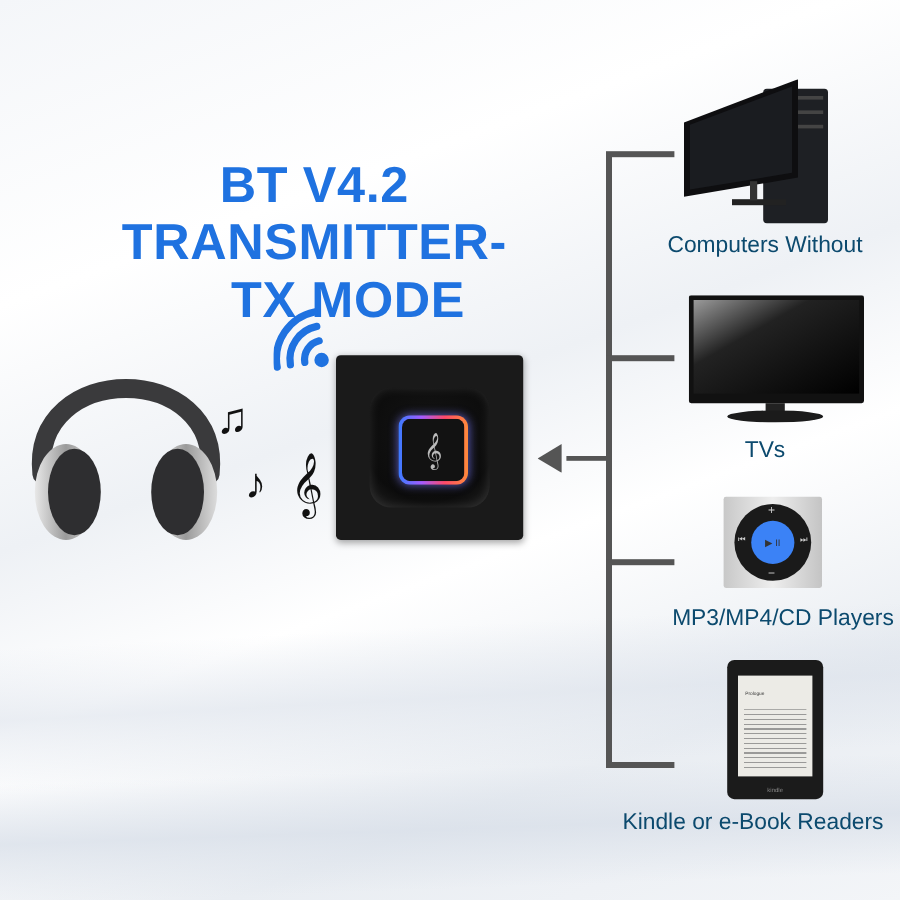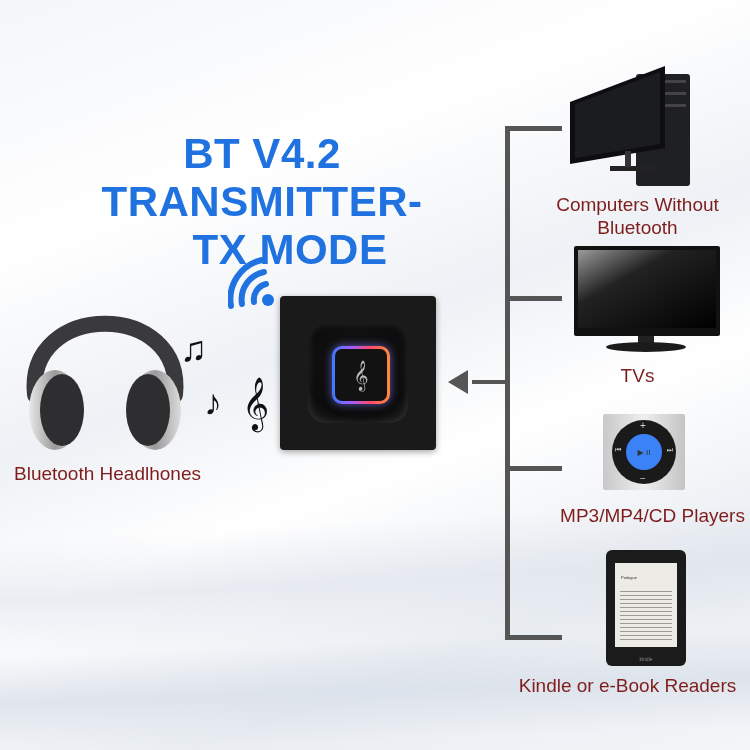--- a/index.html
+++ b/index.html
@@ -12,21 +12,21 @@
     background: linear-gradient(180deg, rgba(225,230,238,0) 0%, rgba(220,226,235,0.6) 50%, rgba(225,230,238,0) 100%);
     transform: rotate(-3deg); }
   .bg-sweep2 { position:absolute; left:-100px; top:640px; width:1000px; height:100px;
     background: linear-gradient(180deg, rgba(225,230,238,0) 0%, rgba(215,222,232,0.7) 50%, rgba(225,230,238,0) 100%);
     transform: rotate(-2deg); }
   .title { position:absolute; left:0; top:130px; width:500px; text-align:center;
     color:#1f72e0; font-weight:bold; font-size:42px; line-height:48px; letter-spacing:0.5px; }
   .title .l1 { display:block; padding-left:24px; }
   .title .l2 { display:block; padding-left:80px; }
 
-  .label { position:absolute; color:#7f1d1d; font-size:19px; text-align:center; line-height:23px; }
+  .label { position:absolute; color:#0c4a6e; font-size:19px; text-align:center; line-height:23px; }
 
   
   .hp { position:absolute; left:10px; top:280px; width:190px; height:170px; }
   
   .tx { position:absolute; left:280px; top:296px; width:156px; height:154px; background:#1a1a1a; border-radius:4px;
     box-shadow: 0 2px 6px rgba(0,0,0,0.35); }
   .tx-inner { position:absolute; left:28px; top:27px; width:100px; height:100px; border-radius:18px;
     background: radial-gradient(circle at 50% 40%, #151515 0%, #0c0c0c 70%, #222 100%); box-shadow: inset 0 0 10px rgba(255,255,255,0.12); }
   .tx-btn { position:absolute; left:24px; top:23px; width:52px; height:52px; border-radius:10px;
     background:#121212; border:3px solid transparent;
@@ -62,21 +62,20 @@
   <path d="M25 115 C15 20, 175 20, 165 115" fill="none" stroke="#3a3a3c" stroke-width="16" stroke-linecap="round"></path>
   <path d="M28 85 L28 120" stroke="url(#silver)" stroke-width="10"></path>
   <path d="M162 85 L162 120" stroke="url(#silver)" stroke-width="10"></path>
   <ellipse cx="45" cy="130" rx="26" ry="40" fill="url(#silver)"></ellipse>
   <ellipse cx="52" cy="130" rx="22" ry="36" fill="#2e2e30"></ellipse>
   <ellipse cx="145" cy="130" rx="26" ry="40" fill="url(#silver)"></ellipse>
   <ellipse cx="138" cy="130" rx="22" ry="36" fill="#2e2e30"></ellipse>
 </svg>
 
 <div class="label" style="left:0;top:462px;width:215px;">
-  <div>Bluetooth Headlhones</div>
 </div>
 
 <svg style="position:absolute;left:228px;top:256px;width:50px;height:60px;" viewBox="0 0 50 60">
   <circle cx="40" cy="44" r="6" fill="#1f72e0"></circle>
   <path d="M26 46 A16 16 0 0 1 38 28" fill="none" stroke="#1f72e0" stroke-width="6" stroke-linecap="round"></path>
   <path d="M14 48 A28 28 0 0 1 36 16" fill="none" stroke="#1f72e0" stroke-width="6" stroke-linecap="round"></path>
   <path d="M3 50 A40 40 0 0 1 34 4" fill="none" stroke="#1f72e0" stroke-width="6" stroke-linecap="round"></path>
 </svg>
 
 <div class="notes">
@@ -109,21 +108,20 @@
   <rect x="70" y="14" width="46" height="3" fill="#444"></rect>
   <rect x="70" y="26" width="46" height="3" fill="#444"></rect>
   <rect x="70" y="38" width="46" height="3" fill="#444"></rect>
   <polygon points="0,36 95,0 95,82 0,98" fill="#0e0e10"></polygon>
   <polygon points="5,38 90,6 90,78 5,92" fill="#1a1c20"></polygon>
   <rect x="40" y="100" width="45" height="5" fill="#222"></rect>
   <rect x="55" y="85" width="6" height="16" fill="#333"></rect>
 </svg>
 <div class="label" style="left:525px;top:193px;width:225px;">
   <div>Computers Without</div>
-  <div>Bluetooth</div>
 </div>
 
 <svg style="position:absolute;left:574px;top:246px;width:146px;height:106px;" viewBox="0 0 146 106">
   <defs>
       <linearGradient id="tvscr" x1="0" y1="0" x2="1" y2="1">
         <stop offset="0" stop-color="#9a9a9a"></stop>
         <stop offset="0.35" stop-color="#222"></stop>
         <stop offset="1" stop-color="#000"></stop>
       </linearGradient>
     </defs>

